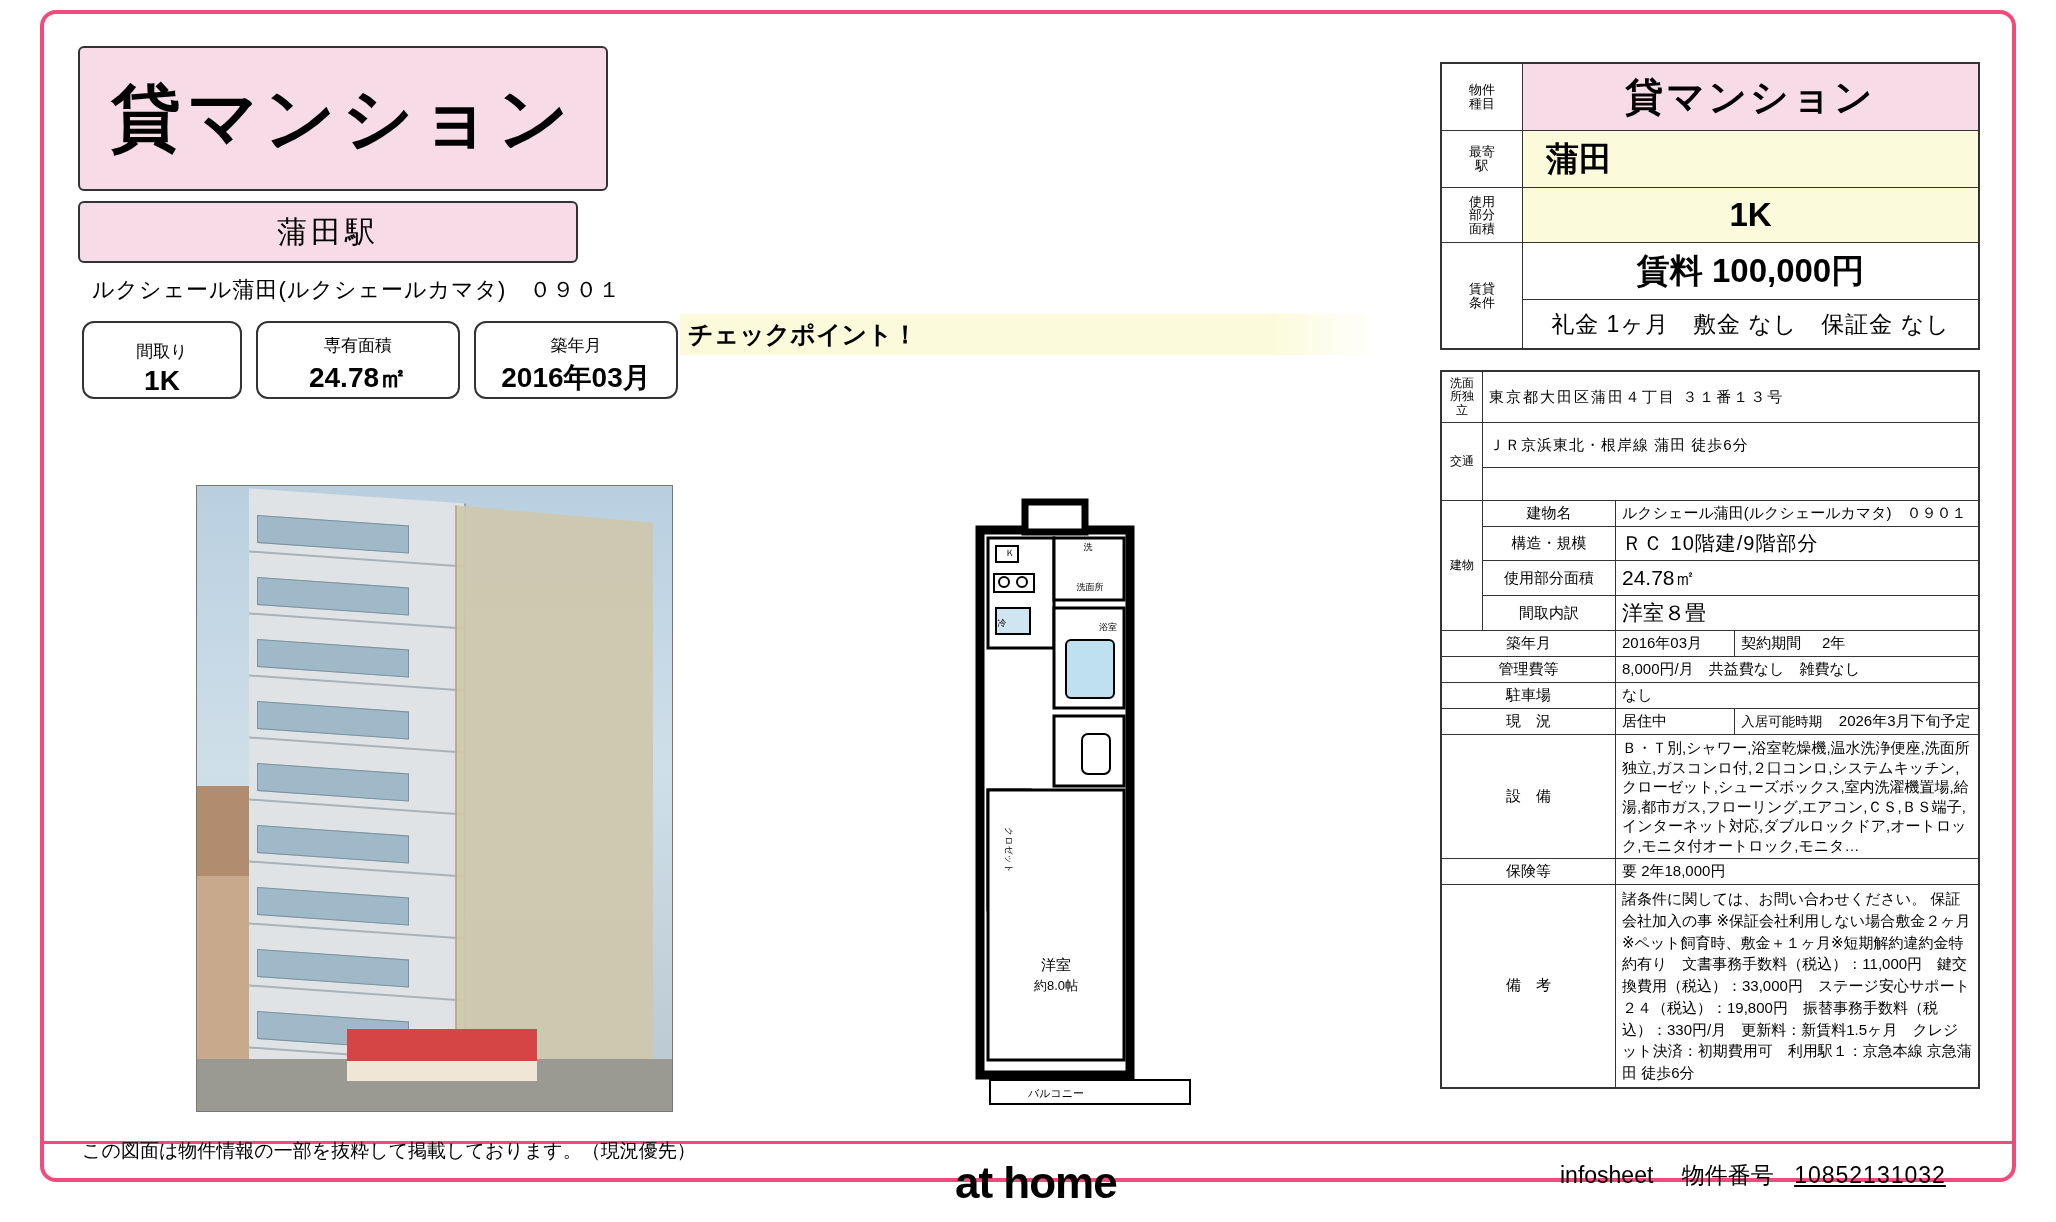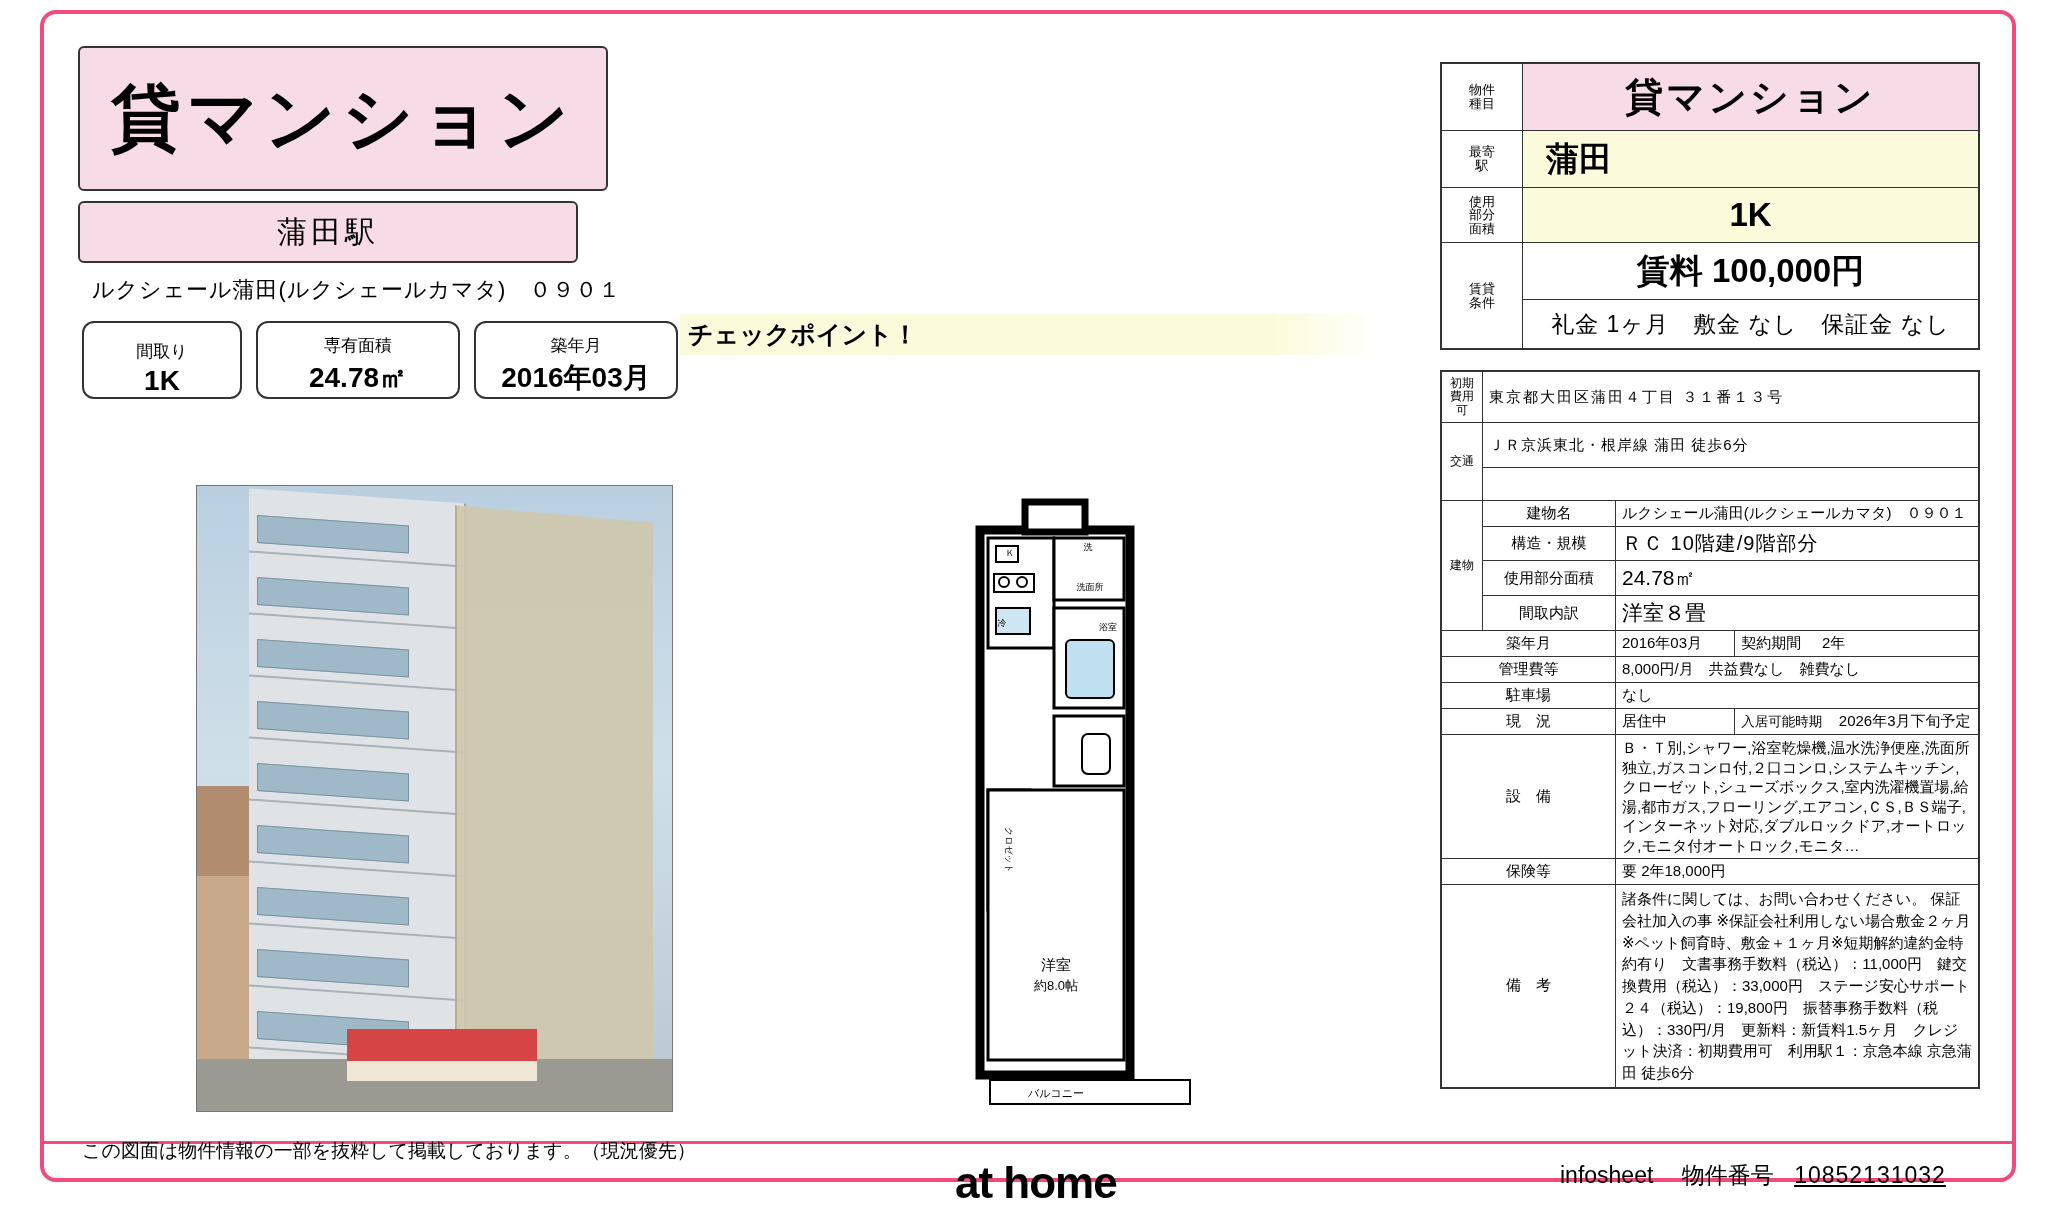--- a/index.html
+++ b/index.html
@@ -239,21 +239,21 @@
       </tr>
       <tr>
         <td class="r-fee">礼金 1ヶ月　敷金 なし　保証金 なし</td>
       </tr>
     </tbody>
       </table>
 
     <table class="t2">
       <tbody>
           <tr>
-        <td class="vlbl">初期費用可</td>
+        <td class="vlbl">洗面所独立</td>
         <td class="addr" colspan="3">東京都大田区蒲田４丁目 ３１番１３号</td>
       </tr>
       <tr>
         <td class="vlbl" rowspan="2">交通</td>
         <td class="traffic" colspan="3">ＪＲ京浜東北・根岸線 蒲田 徒歩6分</td>
       </tr>
       <tr>
         <td class="traffic2" colspan="3"></td>
       </tr>
 

